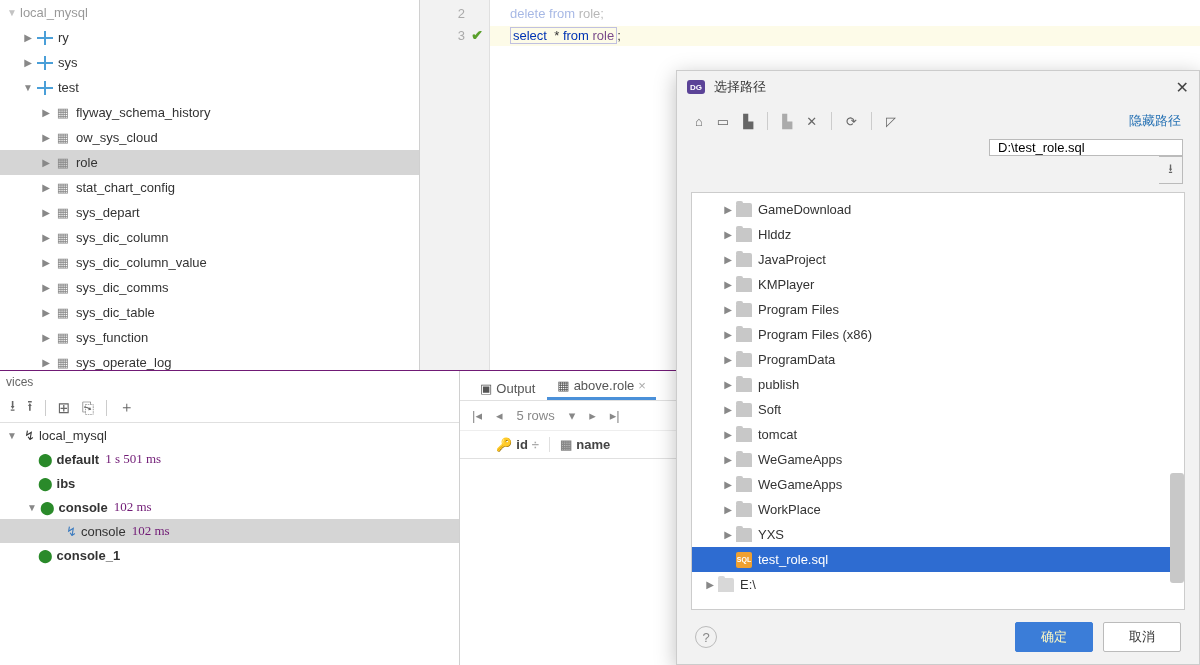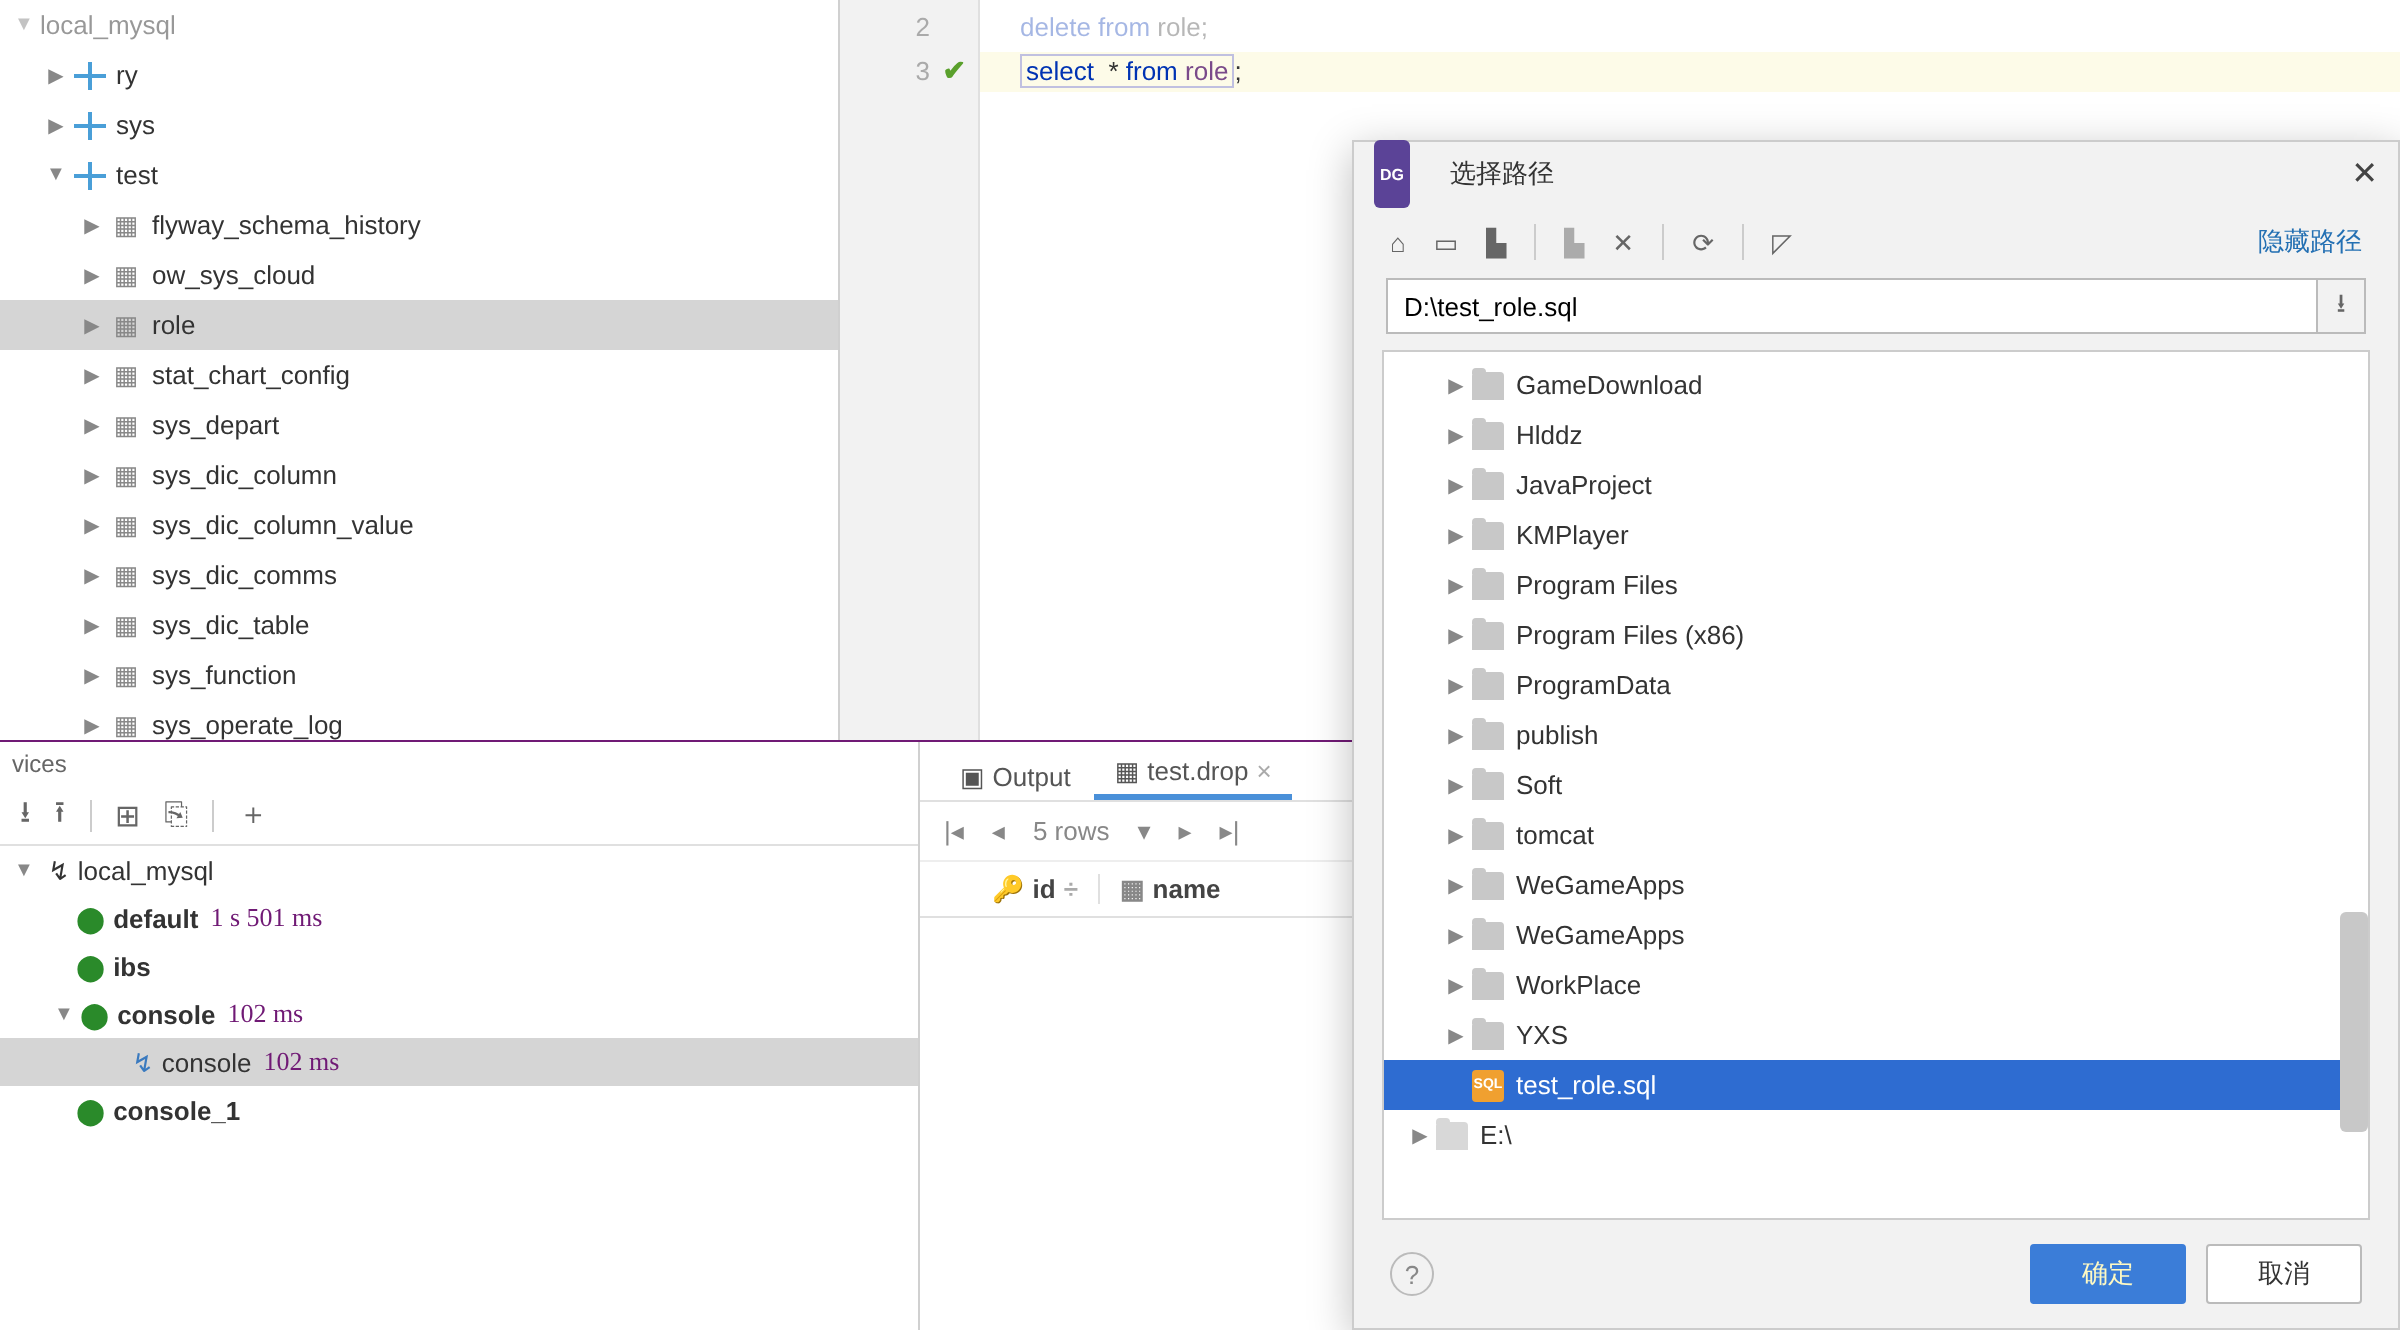--- a/index.html
+++ b/index.html
@@ -39,26 +39,26 @@
 .svc-right { flex:1; display:flex; flex-direction:column;}
 .tabs { height:30px; display:flex; align-items:flex-end; padding-left:10px; border-bottom:1px solid #e0e0e0; gap:2px;}
 .tab { padding:6px 10px 4px; display:flex; align-items:center; gap:4px; font-size:12px; color:#555;}
 .tab.active { border-bottom:3px solid #4a90d9; }
 .res-tools { height:30px; display:flex; align-items:center; gap:14px; padding:0 12px; color:#888; border-bottom:1px solid #eee;}
 .res-head { height:28px; display:flex; align-items:center; border-bottom:1px solid #e0e0e0;}
 .res-col { padding:0 10px; display:flex; align-items:center; gap:4px; font-weight:bold; color:#444;}
 
 .dialog { position:absolute; left:676px; top:70px; width:524px; height:595px; background:#f2f2f2; border:1px solid #ccc; box-shadow:0 5px 20px rgba(0,0,0,0.25); display:flex; flex-direction:column;}
 .dlg-title { height:32px; display:flex; align-items:center; padding:0 10px; }
-.dlg-title .logo { width:18px; height:34px; background:#5b4397; border-radius:3px; display:flex; align-items:center; justify-content:center; color:#fff; font-size:8px; font-weight:bold; margin-right:20px;}
+.dlg-title .logo { width:18px; height:14px; background:#5b4397; border-radius:3px; display:flex; align-items:center; justify-content:center; color:#fff; font-size:8px; font-weight:bold; margin-right:9px;}
 .dlg-close { margin-left:auto; font-size:16px; cursor:pointer; color:#444;}
 .dlg-tools { height:36px; display:flex; align-items:center; padding:0 18px; gap:14px; color:#666;}
 .dlg-tools .divider{width:1px;height:18px;background:#ccc;}
 .dlg-tools .link{margin-left:auto;color:#2470b3;cursor:pointer;}
-.dlg-path { margin:0 16px; display:flex; align-items:center;}
+.dlg-path { margin:0 16px; display:flex; align-items:flex-end;flex-direction:column;}
 .dlg-path input{ flex:1; height:28px; border:1px solid #bbb; padding:0 8px; font-size:13px;}
 .dlg-path .save{width:24px;height:28px;border:1px solid #bbb;border-left:none;display:flex;align-items:center;justify-content:center;color:#666;}
 .file-tree { flex:1; margin:8px 14px 0 14px; background:#fff; border:1px solid #ccc; overflow-y:auto; padding:4px 0; position:relative;}
 .ft-row { display:flex; align-items:center; height:25px; padding-left:10px; cursor:pointer;}
 .ft-row.sel { background:#2e6cd1; color:#fff;}
 .folder-ico { width:16px; height:14px; background:#c8c8c8; border-radius:2px 2px 0 0; margin-right:6px; position:relative;}
 .folder-ico.light{background:#d8d8d8;}
 .folder-ico::before{content:"";position:absolute;top:-2px;left:0;width:7px;height:3px;background:inherit;border-radius:2px 2px 0 0;}
 .sql-ico { width:16px; height:16px; margin-right:6px; display:flex; align-items:center; justify-content:center; font-size:7px; font-weight:bold; background:#f0a030; color:#fff; border-radius:2px;}
 .hint { text-align:center; color:#999; font-size:11px; padding:6px 0 2px;}
@@ -243,21 +243,21 @@
       </div>
   </div>
   <div class="svc-right">
     <div class="tabs">
       <div class="tab">
           <span>▣</span>
           <span>Output</span>
         </div>
       <div class="tab active">
           <span>▦</span>
-          <span>test.drop</span>
+          <span>above.role</span>
           <span style="color:#aaa">×</span>
         </div>
     </div>
     <div class="res-tools">
       <span>|◂</span>
       <span>◂</span>
       <span>5 rows</span>
         <span style="color:#888">▾</span>
       <span>▸</span>
       <span>▸|</span>

